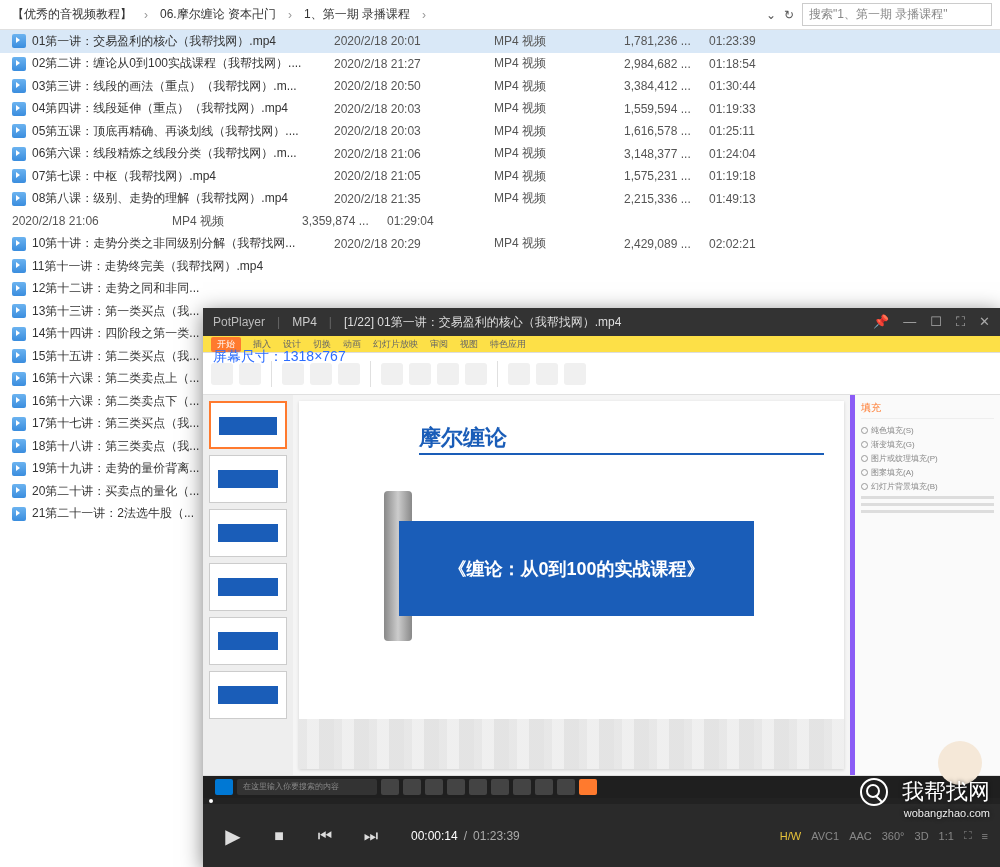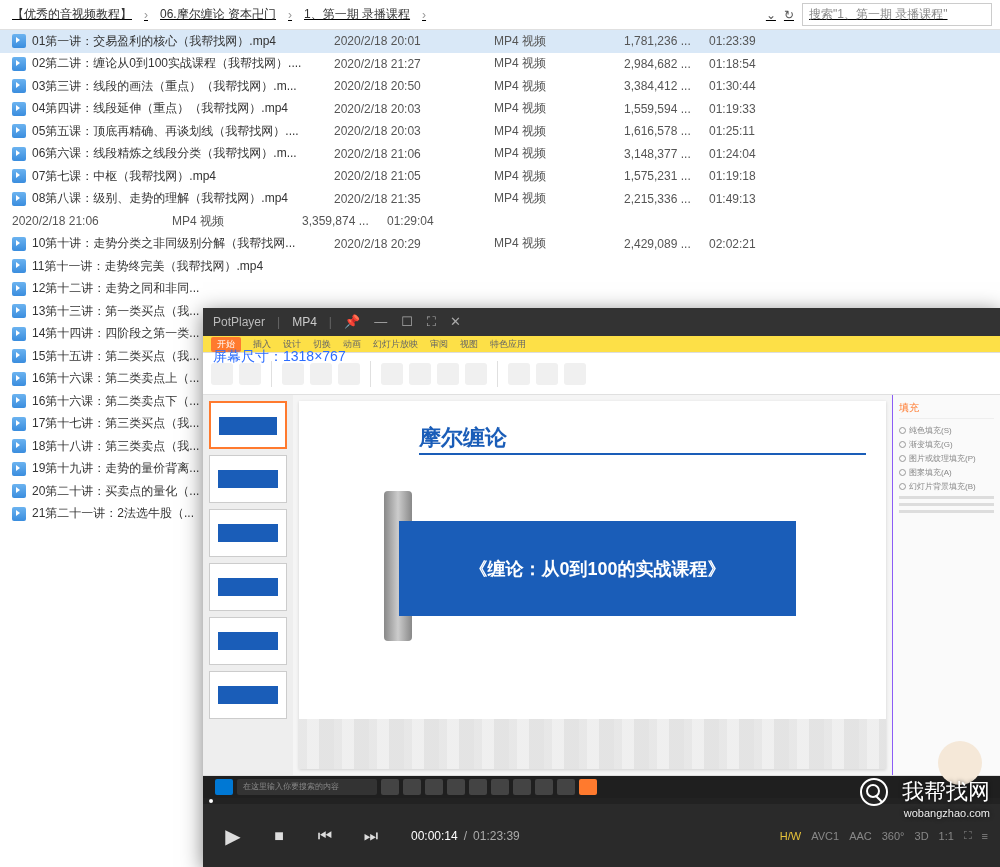--- a/index.html
+++ b/index.html
@@ -1,20 +1,20 @@
 <!DOCTYPE html>
 <html><head>
 <meta charset="utf-8">
 <style>
 * { margin: 0; padding: 0; box-sizing: border-box; }
 body { font-family: "Microsoft YaHei", "Segoe UI", sans-serif; font-size: 12px; background: #fff; width: 1000px; height: 867px; overflow: hidden; position: relative; }
 
 
 .explorer { width: 1000px; }
-.address-bar { display: flex; align-items: center; padding: 4px 8px; border-bottom: 1px solid #e0e0e0; height: 30px; text-decoration: underline; }
+.address-bar { display: flex; align-items: center; padding: 4px 8px; border-bottom: 1px solid #e0e0e0; height: 30px; }
 .breadcrumb { flex: 1; display: flex; align-items: center; gap: 4px; color: #333; }
 .breadcrumb span { padding: 2px 4px; }
 .breadcrumb .sep { color: #999; }
 .addr-actions { display: flex; gap: 8px; color: #555; padding: 0 8px; }
 .search-box { width: 190px; border: 1px solid #ccc; padding: 2px 6px; color: #888; }
 
 .headers { display: flex; padding: 6px 0 6px 18px; border-bottom: 1px solid #f0f0f0; color: #1e5fbf; font-size: 12px; }
 .col-name { width: 322px; }
 .col-date { width: 160px; }
 .col-type { width: 130px; }
@@ -55,21 +55,21 @@
 .wps-thumbs { width: 90px; background: #eee; padding: 6px; display: flex; flex-direction: column; gap: 6px; overflow: hidden; }
 .thumb { height: 48px; background: #fff; border: 1px solid #ccc; position: relative; }
 .thumb.active { border: 2px solid #ff7a2e; }
 .thumb .tbar { position: absolute; top: 14px; left: 8px; right: 8px; height: 18px; background: #1a5db8; }
 .wps-canvas { flex: 1; background: #fff; position: relative; margin: 6px; box-shadow: 0 1px 3px rgba(0,0,0,0.15); }
 .slide-title { position: absolute; top: 22px; left: 120px; color: #1a5db8; font-size: 22px; font-weight: bold; }
 .slide-underline { position: absolute; top: 52px; left: 120px; right: 20px; height: 2px; background: #1a5db8; }
 .big-banner { position: absolute; top: 120px; left: 100px; right: 90px; height: 95px; background: #1a5db8; display: flex; align-items: center; justify-content: center; color: #fff; font-size: 18px; font-weight: bold; }
 .scroll-edge { position: absolute; top: 90px; left: 85px; width: 28px; height: 150px; background: linear-gradient(90deg,#888,#ccc,#888); border-radius: 4px; }
 .buildings { position: absolute; bottom: 0; left: 0; right: 0; height: 50px; background: repeating-linear-gradient(90deg, #d0d0d0 0 8px, #e0e0e0 8px 20px, #c8c8c8 20px 35px); opacity: 0.5; }
-.wps-right { width: 108px; background: #fafafa; border-left: 1px solid #8b5cf6; padding: 6px; }
+.wps-right { width: 150px; background: #fafafa; border-left: 5px solid #8b5cf6; padding: 6px; }
 .wps-right .panel-h { color: #ff7a2e; font-size: 10px; margin-bottom: 6px; border-bottom: 1px solid #eee; padding-bottom: 3px; }
 .wps-right .opt { color: #888; font-size: 8px; margin: 3px 0; display: flex; align-items: center; gap: 3px; }
 .wps-right .radio { width: 7px; height: 7px; border: 1px solid #999; border-radius: 50%; }
 .wps-right .slider { height: 3px; background: #ddd; margin: 4px 0; position: relative; }
 .wps-status { height: 18px; background: #fff; border-top: 1px solid #e0e0e0; }
 .taskbar { position: absolute; bottom: 0; left: 0; right: 0; height: 22px; background: #1f1f1f; display: flex; align-items: center; padding: 0 12px; gap: 4px; }
 .taskbar .tb-item { width: 18px; height: 16px; background: #444; border-radius: 2px; }
 .taskbar .tb-win { background: #0078d4; }
 .taskbar .tb-search { flex: 0 0 140px; background: #333; height: 16px; border-radius: 2px; font-size: 8px; color: #888; padding: 2px 6px; }
 
@@ -333,20 +333,21 @@
       </div>
     </div>
 </div>
 
 <div class="potplayer">
   <div class="pp-title">
     <span class="app">PotPlayer</span>
     <span class="sep2">|</span>
     <span>MP4</span>
     <span class="sep2">|</span>
+    <span class="t">[1/22] 01第一讲：交易盈利的核心（我帮找网）.mp4</span>
     <div class="pp-winbtns">
       <span>📌</span>
       <span>—</span>
       <span>☐</span>
       <span>⛶</span>
       <span>✕</span>
     </div>
   </div>
 
   <div class="pp-video">

